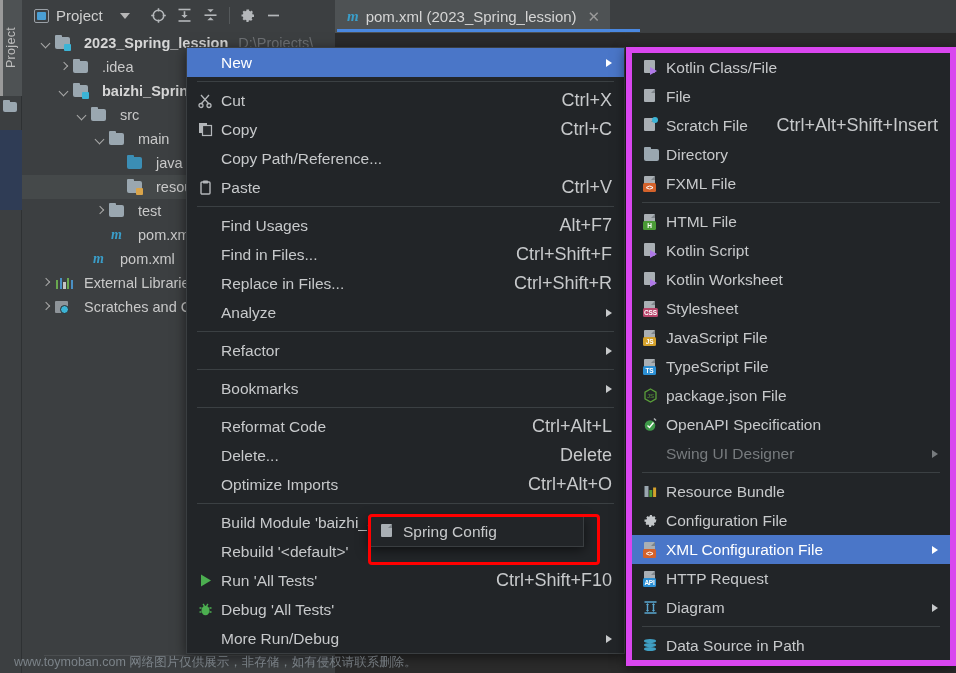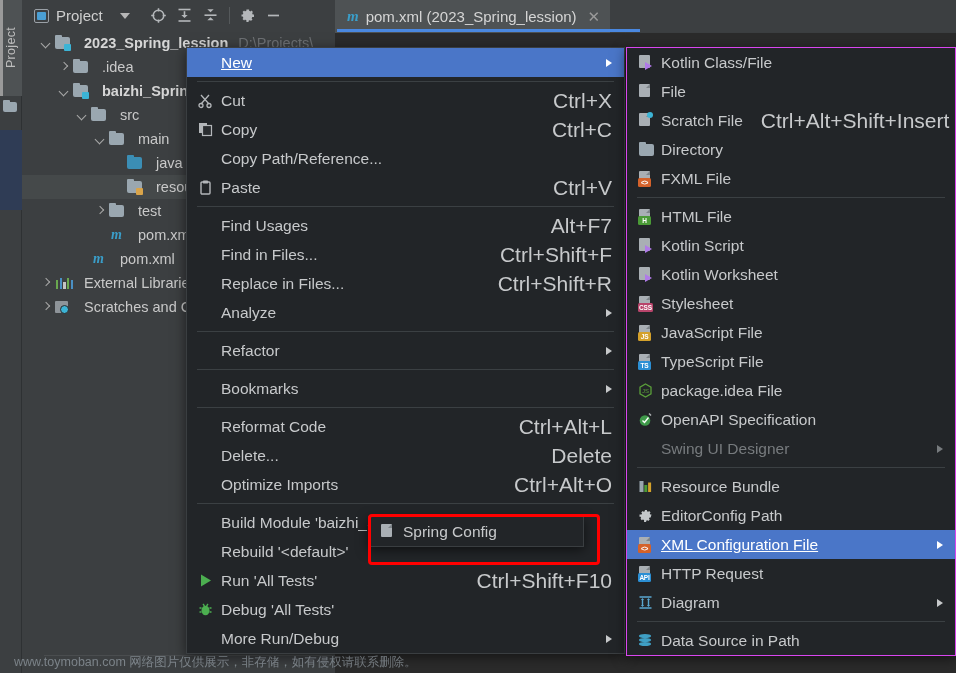--- a/index.html
+++ b/index.html
@@ -133,38 +133,38 @@
   .ctx {
     position: absolute; left: 186px; top: 47px; width: 439px;
     background: #222528; border: 1px solid #3a3e41;
     box-shadow: 0 3px 12px rgba(0,0,0,.55);
     padding: 0; z-index: 40;
   }
   .mi {
     position: relative; height: 29px; display: flex; align-items: center;
     padding: 0 12px 0 10px; font-size: 15.5px; color: #c7c9cb; white-space: nowrap;
   }
-  .mi.hl { background: #4a76c8; color: #ffffff; text-decoration: underline; }
+  .mi.hl { background: #4a76c8; color: #ffffff; }
   .mi.disabled { color: #777b7e; }
   .mi .micon { width: 24px; flex: 0 0 24px; display:flex; align-items:center; justify-content:flex-start; }
   .mi .mlabel { flex: 1; }
-  .mi .accel { color: #c7c9cb; font-size: 21px; margin-left: 18px; }
+  .mi .accel { color: #c7c9cb; font-size: 18px; margin-left: 18px; }
   .mi .subarrow {
     width: 0; height: 0; margin-left: 14px;
     border-top: 4.5px solid transparent; border-bottom: 4.5px solid transparent;
     border-left: 6px solid #c7c9cb;
   }
   .mi.hl .subarrow { border-left-color: #ffffff; }
   .mi.disabled .subarrow { border-left-color: #777b7e; }
   .msep { height: 1px; background: #3b4043; margin: 4px 10px; }
 
   
   .newmenu {
     position: absolute; left: 626px; top: 47px; width: 330px;
-    background: #222528; border: 1px solid #d946ef;
+    background: #222528; border: 6px solid #d946ef;
     box-shadow: 0 3px 12px rgba(0,0,0,.55); z-index: 45;
   }
 
   
   .springmenu {
     position: absolute; left: 368px; top: 516px; width: 216px;
     background: #222528; border: 1px solid #3a3e41;
     box-shadow: 0 3px 12px rgba(0,0,0,.55); z-index: 60;
   }
   .redbox {
@@ -630,21 +630,21 @@
         </span>
         <span class="mlabel">TypeScript File</span>
       </div>
       <div class="mi">
         <span class="micon">
           <svg width="17" height="17" viewBox="0 0 17 17">
             <path d="M8.5 2l5.5 3.2v6.6L8.5 15 3 11.8V5.2z" fill="none" stroke="#5a9e3a" stroke-width="1.3"></path>
             <text x="8.5" y="11.2" font-size="6" fill="#5a9e3a" text-anchor="middle" font-family="Liberation Sans">JS</text>
           </svg>
         </span>
-        <span class="mlabel">package.idea File</span>
+        <span class="mlabel">package.json File</span>
       </div>
       <div class="mi">
         <span class="micon">
           <svg width="17" height="17" viewBox="0 0 17 17">
             <circle cx="8" cy="9.5" r="5.3" fill="#3f9a4a"></circle>
             <path d="M5.5 9.5l2 2 4-5" stroke="#fff" stroke-width="1.4" fill="none"></path>
             <path d="M12 2.5l2 2" stroke="#b4b7ba" stroke-width="1.4"></path>
           </svg>
         </span>
         <span class="mlabel">OpenAPI Specification</span>
@@ -667,21 +667,21 @@
         </span>
         <span class="mlabel">Resource Bundle</span>
       </div>
       <div class="mi">
         <span class="micon">
           <svg width="17" height="17" viewBox="0 0 17 17">
             <path fill="#c3c7ca" d="M8.5 5.8a2.7 2.7 0 100 5.4 2.7 2.7 0 000-5.4zm0 4a1.3 1.3 0 110-2.6 1.3 1.3 0 010 2.6z"></path>
             <path fill="#c3c7ca" d="M14.5 7.6h-1.2a5 5 0 00-.55-1.3l.85-.85-1.5-1.5-.85.85a5 5 0 00-1.3-.55V3h-2.1v1.25a5 5 0 00-1.3.55l-.85-.85-1.5 1.5.85.85a5 5 0 00-.55 1.3H2.5v2.1h1.2c.1.46.3.9.55 1.3l-.85.85 1.5 1.5.85-.85c.4.25.84.45 1.3.55V15h2.1v-1.2c.46-.1.9-.3 1.3-.55l.85.85 1.5-1.5-.85-.85c.25-.4.45-.84.55-1.3h1.2z"></path>
           </svg>
         </span>
-        <span class="mlabel">EditorConfig Path</span>
+        <span class="mlabel">Configuration File</span>
       </div>
       <div class="mi hl">
         <span class="micon">
           <span class="fi">
             <span class="page"></span>
             <span class="tagbox" style="background: rgb(212, 98, 43);">&lt;&gt;</span>
           </span>
         </span>
         <span class="mlabel">XML Configuration File</span>
         <span class="subarrow"></span>

